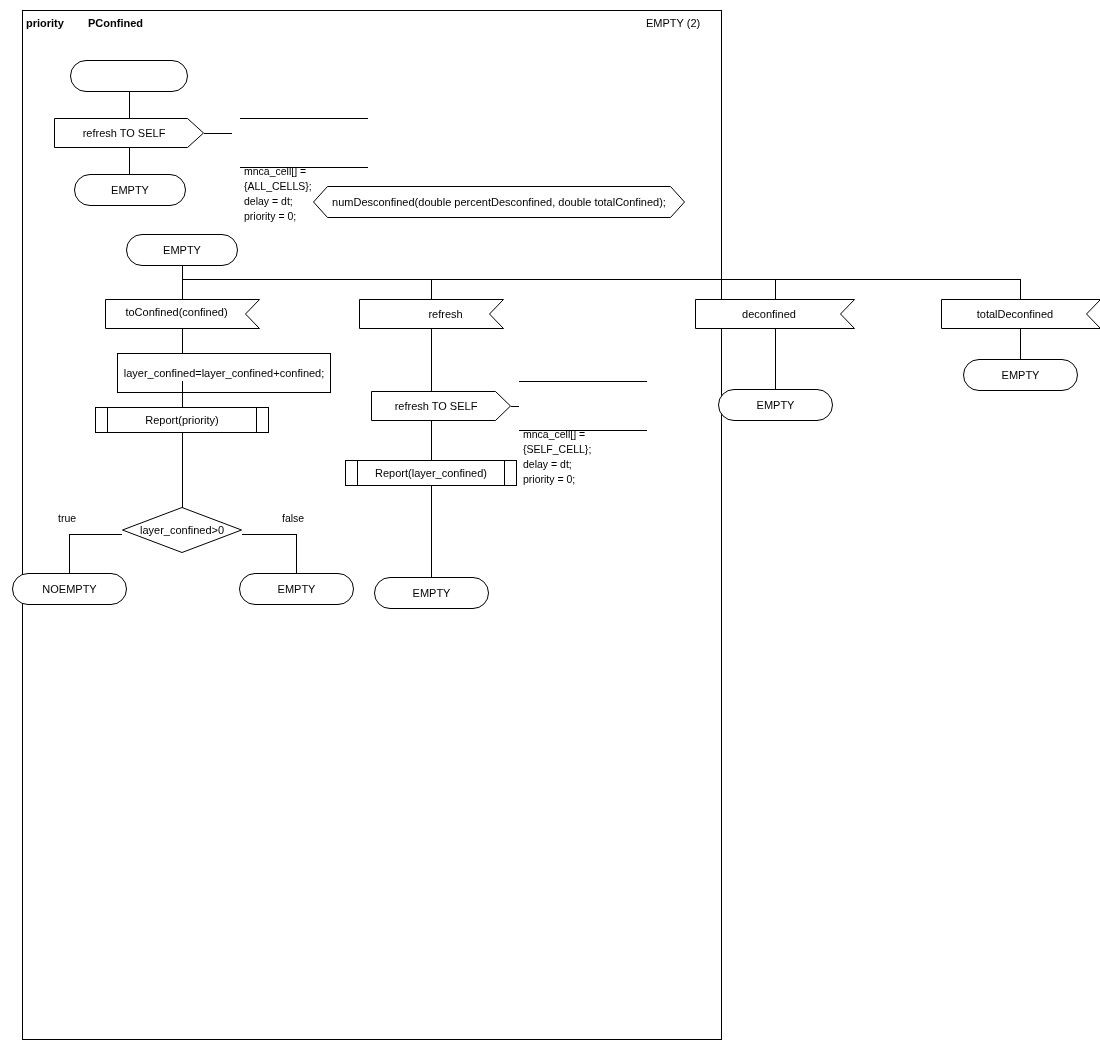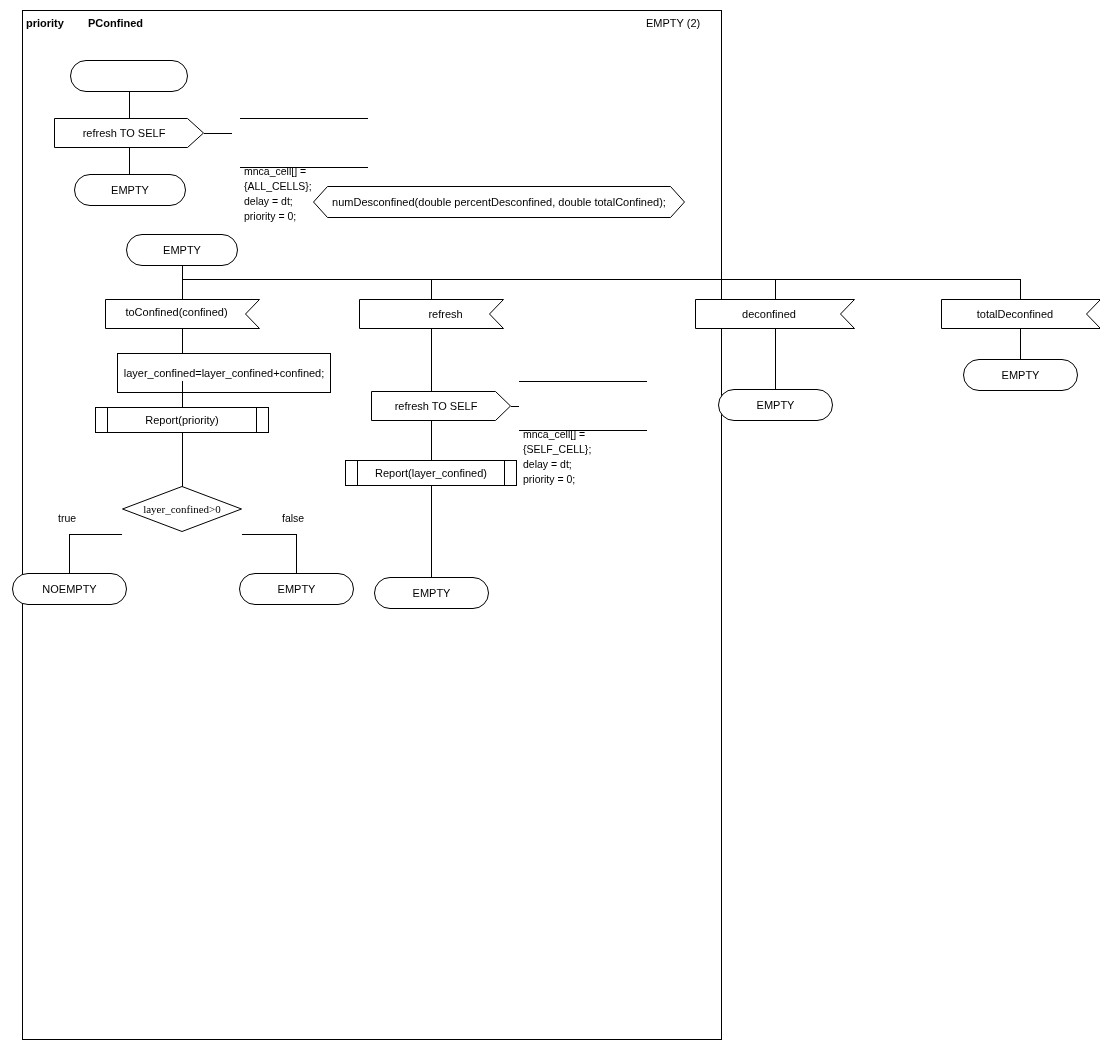--- a/index.html
+++ b/index.html
@@ -239,21 +239,21 @@
   <div class="shape task" style="left:76px; top:353px; width:214px; height:40px;margin-left:41px;">
     <span>layer_confined=layer_confined+confined;</span>
   </div>
   <div class="line vline" style="left:182px; top:381px; height:26px;"></div>
 
   <div class="proc-call" style="left:95px; top:407px; width:174px; height:26px;">
     <span>Report(priority)</span>
   </div>
   <div class="line vline" style="left:182px; top:433px; height:78px;"></div>
 
-  <div class="decision" style="left:122px; top:486px; width:120px; height:46px;font-family:Liberation Serif, serif;">
+  <div class="decision" style="left:122px; top:507px; width:120px; height:46px;">
     <svg width="120" height="46" viewBox="0 0 120 46">
       <path d="M60,0.5 L119.5,23 L60,45.5 L0.5,23 Z" fill="#ffffff" stroke="#000000" stroke-width="1"></path>
     </svg>
     <span>layer_confined&gt;0</span>
   </div>
   <div class="branch-label" style="left:58px; top:512px;">true</div>
   <div class="branch-label" style="left:282px; top:512px;">false</div>
 
   <div class="line hline" style="left:69px; top:534px; width:53px;"></div>
   <div class="line vline" style="left:69px; top:534px; height:39px;"></div>

